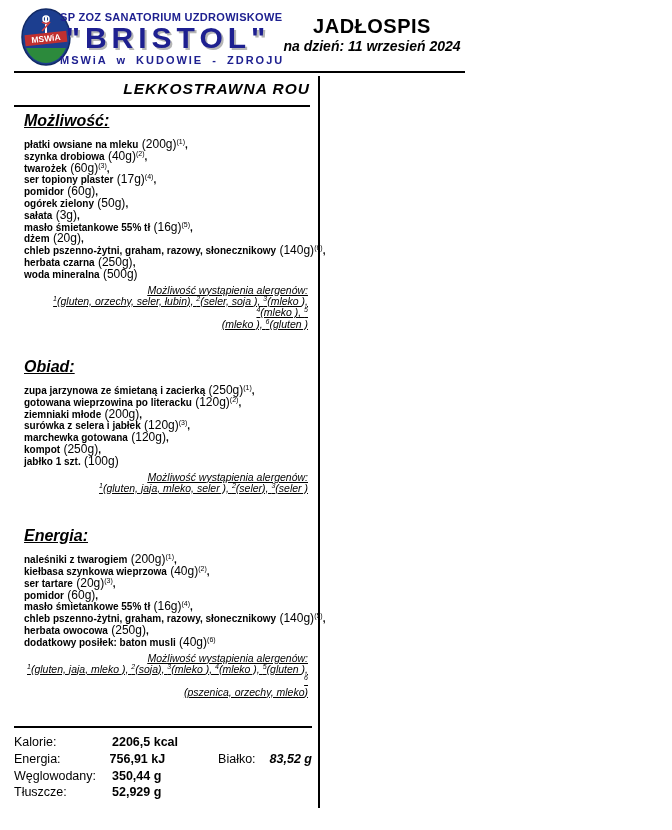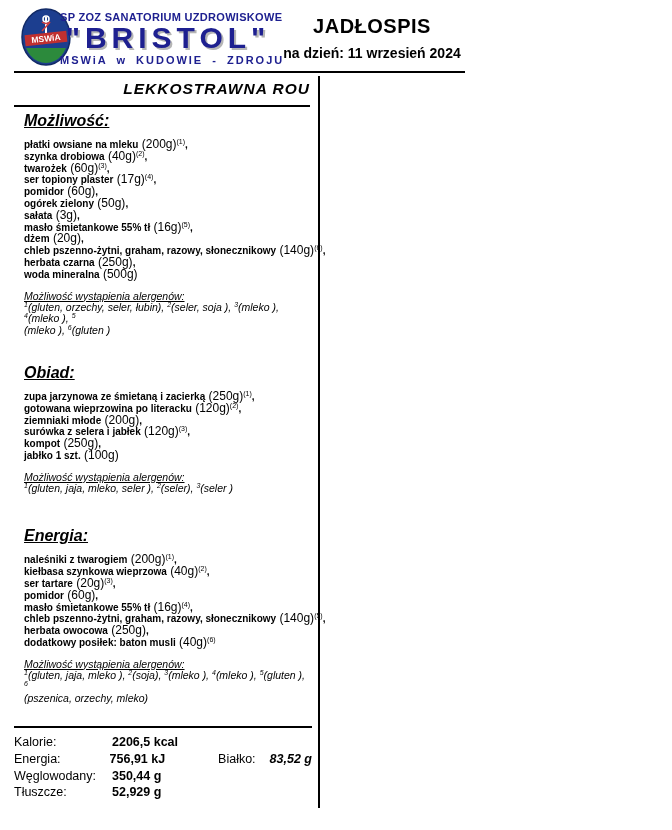--- a/index.html
+++ b/index.html
@@ -8,40 +8,40 @@
 
   
   .logo{position:absolute;left:21px;top:8px;}
   .brand-text{position:absolute;left:60px;top:11px;width:216px;text-align:center;color:#1e2090;}
   .org-line1{font-size:11px;font-weight:bold;letter-spacing:0.3px;white-space:nowrap;}
   .org-name{font-size:30px;font-weight:bold;letter-spacing:5px;line-height:1.02;white-space:nowrap;
             text-shadow:2px 2px 0 #b5b5b5;}
   .org-line2{font-size:11px;font-weight:bold;letter-spacing:2px;word-spacing:4px;white-space:nowrap;}
   .title-block{position:absolute;left:272px;top:15px;width:200px;text-align:center;}
   .doc-title{font-size:20px;font-weight:bold;letter-spacing:0.5px;}
-  .doc-date{font-size:14px;font-weight:bold;margin-top:7px;white-space:nowrap;}
+  .doc-date{font-size:14px;font-weight:bold;white-space:nowrap;font-style:italic;}
   .header-rule{position:absolute;left:14px;top:71px;width:451px;height:2px;background:#000;}
   .v-divider{position:absolute;left:318px;top:76px;width:2px;height:732px;background:#000;}
 
   
   .left-col{position:absolute;left:14px;top:78px;width:296px;}
   .diet-title{font-size:15.5px;font-weight:bold;font-style:italic;text-align:right;
               letter-spacing:1px;padding:2px 0 7px 0;}
   .title-rule{height:2px;background:#000;}
 
   .meal-section{padding-left:10px;}
   #sections .meal-section:nth-child(1){margin-top:5px;}
   #sections .meal-section:nth-child(2){margin-top:28px;}
   #sections .meal-section:nth-child(3){margin-top:33px;}
   .meal-heading{margin:0 0 9px 0;font-size:16px;font-weight:bold;font-style:italic;
                 text-decoration:underline;}
   .menu-item{font-size:10px;font-weight:bold;line-height:11.8px;white-space:nowrap;}
   .portion{font-size:12px;font-weight:normal;}
   sup.ref{font-size:7px;font-weight:normal;line-height:0;}
-  .allergen-block{margin-top:9px;font-style:italic;padding-right:2px;}
+  .allergen-block{margin-top:3px;text-align:right;font-style:italic;padding-right:2px;text-decoration:underline;}
   .allergen-header{font-size:10.5px;text-decoration:underline;}
   .allergen-line{font-size:10.5px;line-height:11.5px;}
   .allergen-line sup{font-size:7px;line-height:0;}
 
   
   .nutrition{position:absolute;left:14px;top:726px;width:298px;}
   .nutrition-rule{height:2px;background:#000;margin-bottom:6px;}
   .nut-row{display:flex;font-size:12.5px;line-height:16.8px;}
   .nut-label{width:92px;text-align:left;white-space:nowrap;}
   .nut-value{width:100px;padding-left:6px;font-weight:bold;white-space:nowrap;}
@@ -112,20 +112,21 @@
             <div class="allergen-line">(mleko ), <sup>6</sup>(gluten )</div>
           </div>
         </section>
         <section class="meal-section">
           <h2 class="meal-heading">Obiad:</h2>
           <div class="meal-items">
             <div class="menu-item"><span class="item-name">zupa jarzynowa ze śmietaną i zacierką</span><span class="portion">&nbsp;(250g)</span><sup class="ref">(1)</sup><span class="comma">,</span></div>
             <div class="menu-item"><span class="item-name">gotowana wieprzowina po literacku</span><span class="portion">&nbsp;(120g)</span><sup class="ref">(2)</sup><span class="comma">,</span></div>
             <div class="menu-item"><span class="item-name">ziemniaki młode</span><span class="portion">&nbsp;(200g)</span><span class="comma">,</span></div>
             <div class="menu-item"><span class="item-name">surówka z selera i jabłek</span><span class="portion">&nbsp;(120g)</span><sup class="ref">(3)</sup><span class="comma">,</span></div>
+            <div class="menu-item"><span class="item-name">marchewka gotowana</span><span class="portion">&nbsp;(120g)</span><span class="comma">,</span></div>
             <div class="menu-item"><span class="item-name">kompot</span><span class="portion">&nbsp;(250g)</span><span class="comma">,</span></div>
             <div class="menu-item"><span class="item-name">jabłko 1 szt.</span><span class="portion">&nbsp;(100g)</span></div>
           </div>
           <div class="allergen-block">
             <div class="allergen-header">Możliwość wystąpienia alergenów:</div>
             <div class="allergen-line"><sup>1</sup>(gluten, jaja, mleko, seler ), <sup>2</sup>(seler), <sup>3</sup>(seler )</div>
           </div>
         </section>
         <section class="meal-section">
           <h2 class="meal-heading">Energia:</h2>

